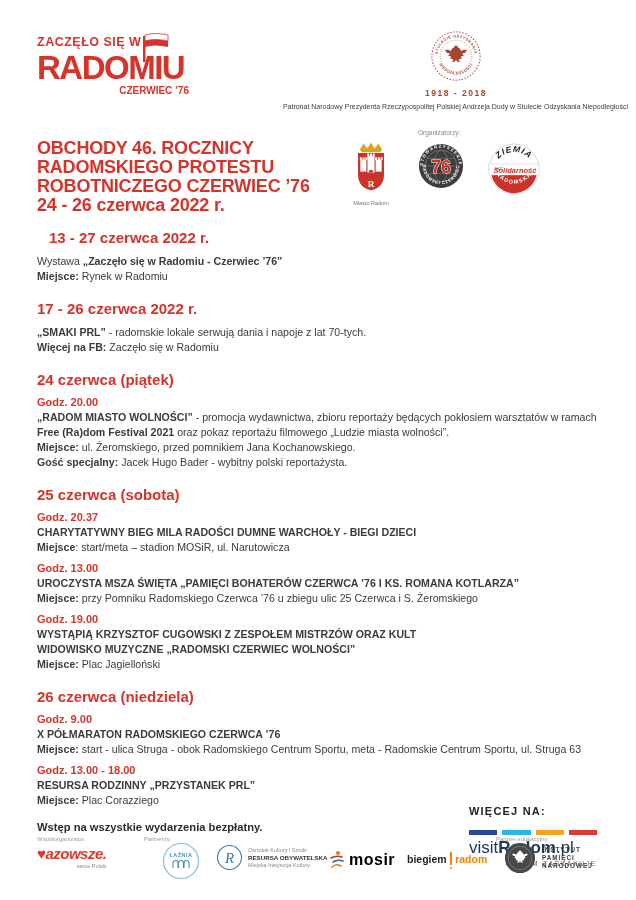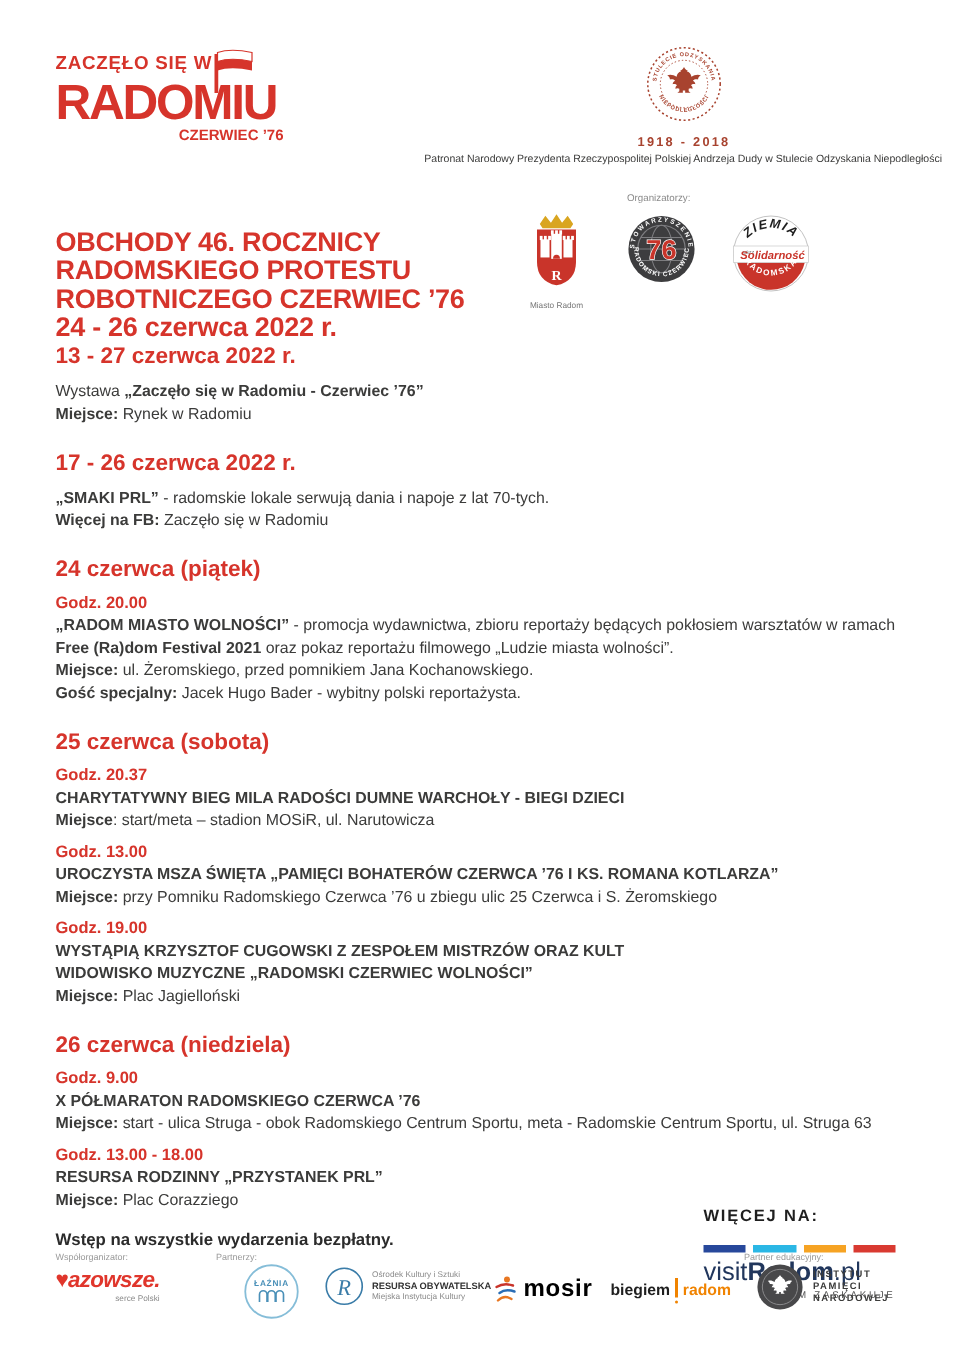--- a/index.html
+++ b/index.html
@@ -15,36 +15,36 @@
   .brand-flag { position:absolute; left:103px; top:-3px; }
 
   
   .seal { position:absolute; left:406px; top:30px; width:100px; text-align:center; color:#a8432f; }
   .seal-years { font-size:8.5px; letter-spacing:1.5px; font-weight:600; margin-top:2px; }
 
   .patron-line { position:absolute; top:103px; left:0; right:8px; text-align:right;
     font-size:7px; color:#3b3b3a; }
 
   
-  .title { position:absolute; left:37px; top:152px; color:#d6342b; font-size:18px;
+  .title { position:absolute; left:37px; top:139px; color:#d6342b; font-size:18px;
     line-height:19px; font-weight:800; letter-spacing:-.2px; }
 
   
   .organizers { position:absolute; left:352px; top:129px; width:230px; }
   .org-label { font-size:6.5px; color:#8a8a8a; margin-left:66px; }
   .org-row { display:flex; align-items:flex-start; margin-top:5px; }
   .org-item { text-align:center; }
   .org-caption { font-size:5.5px; color:#777; margin-top:3px; }
   .org-badge76 { margin-left:28px; margin-top:2px; }
   .org-ziemia { margin-left:24px; margin-top:2px; }
 
   
   .schedule { position:absolute; left:37px; top:229px; width:570px; color:#3b3b3a; }
   .sec-head { color:#d6342b; font-size:15px; line-height:18px; font-weight:800; margin:16px 0 5px; }
-  .sec-head:first-child { margin-top:0; }
+  .sec-head:first-child { margin-top:0;margin-left:12px; }
   .event { margin-top:7px; }
   .godz { color:#d6342b; font-size:11px; line-height:13px; font-weight:800; margin-bottom:1px; }
   .line { font-size:10.6px; line-height:15px; }
   .b { font-weight:bold; }
   .note { margin-top:13px; font-size:11.2px; font-weight:bold; color:#2b2b2b; }
 
   
   .more { position:absolute; top:786px; right:39px; display:flex; gap:13px;flex-direction:column; }
   .more-label { margin-top:19px; font-size:11px; font-weight:800; letter-spacing:1.2px; color:#1f1f1f; }
   .visit-logo { width:128px; }

